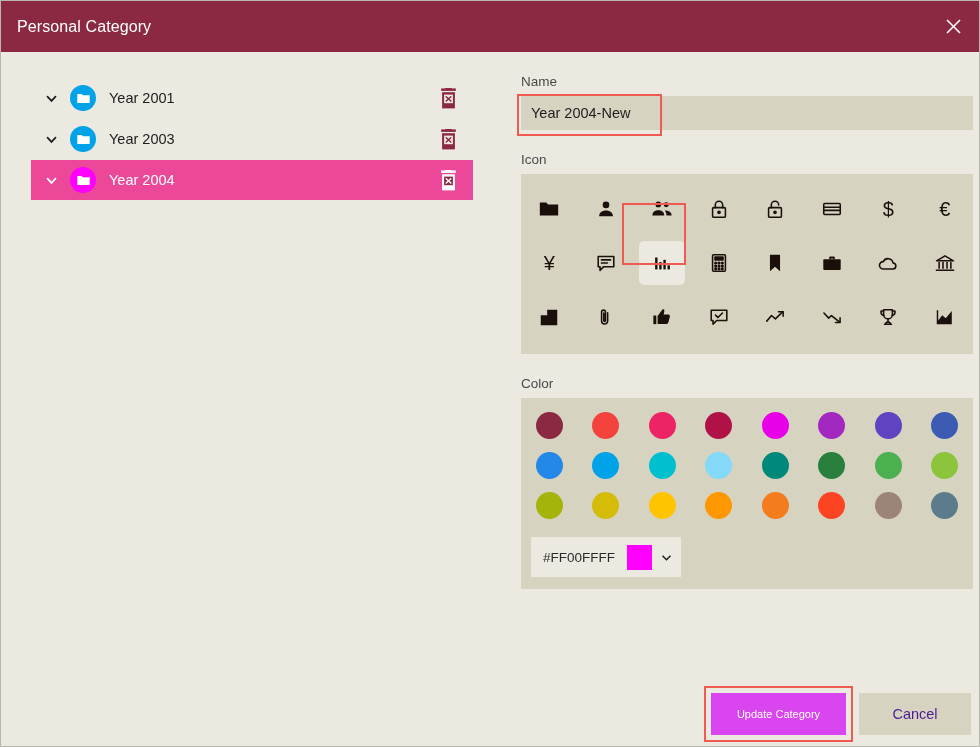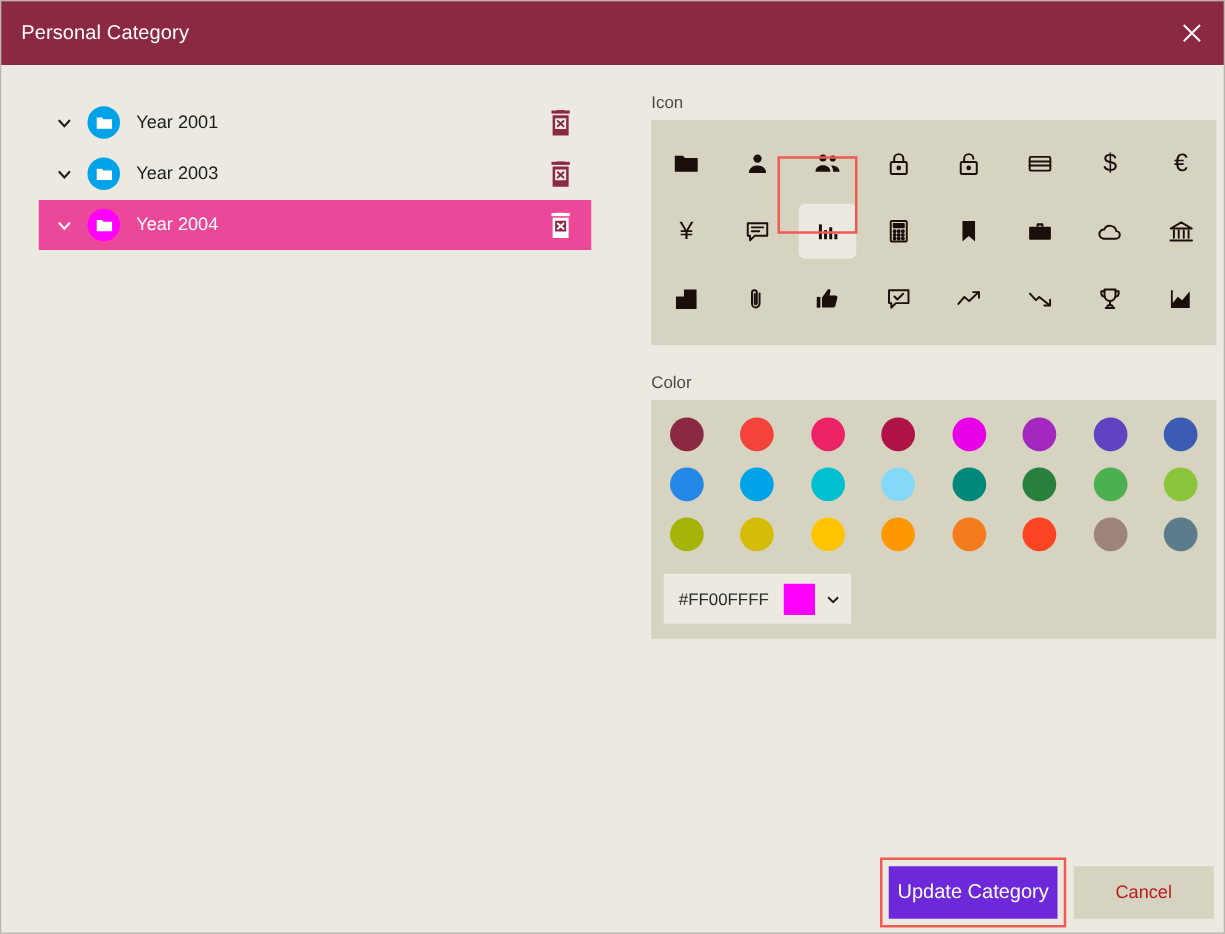--- a/index.html
+++ b/index.html
@@ -153,26 +153,26 @@
   }
   .hex-text { font-size: 13.5px; color: #2b2b2b; flex: 1 1 auto; }
   .hex-swatch { width: 25px; height: 25px; }
   .hex-chev { color: #1d1d1d; display: flex; align-items: center; }
   
   .footer {
     position: absolute; right: 8px; bottom: 11px;
     display: flex; align-items: center; gap: 13px;
   }
   .btn-primary {
-    background: #6d28d9; color: #ffffff; border: none; cursor: pointer;
-    height: 42px; width: 135px; font-size: 16px;
+    background: #d946ef; color: #ffffff; border: none; cursor: pointer;
+    height: 42px; width: 135px; font-size: 11px;
     font-family: "Liberation Sans", sans-serif;
   }
   .btn-secondary {
-    background: #d6d3c0; color: #b91c1c; border: none; cursor: pointer;
+    background: #d6d3c0; color: #4c1d95; border: none; cursor: pointer;
     height: 42px; width: 112px; font-size: 14.5px;
     font-family: "Liberation Sans", sans-serif;
   }
 </style>
 </head>
 <body>
 
 <div class="window">
 
   <div class="titlebar">
@@ -268,20 +268,25 @@
                 </svg>
               </span>
             </div>
           </div>
       </div>
     </div>
 
     <div class="right-pane">
       <div class="right-inner">
 
+        <div class="name-row">
+          <label class="field-label">Name</label>
+          <input class="name-input" type="text" value="Year 2004-New" style="">
+          <div class="annot" style="left:-4px; top:20px; width:145px; height:42px;"></div>
+        </div>
 
         <div style="position: relative;">
           <label class="field-label">Icon</label>
           <div class="icon-panel" id="icon-panel">
               <div class="icon-cell">
                 <span class="inner">
                   <svg width="22" height="22" viewBox="0 0 24 24" fill="currentColor">
                     <path d="M2 5h7l2 2h11v12H2z"></path>
                   </svg>
                 </span>

